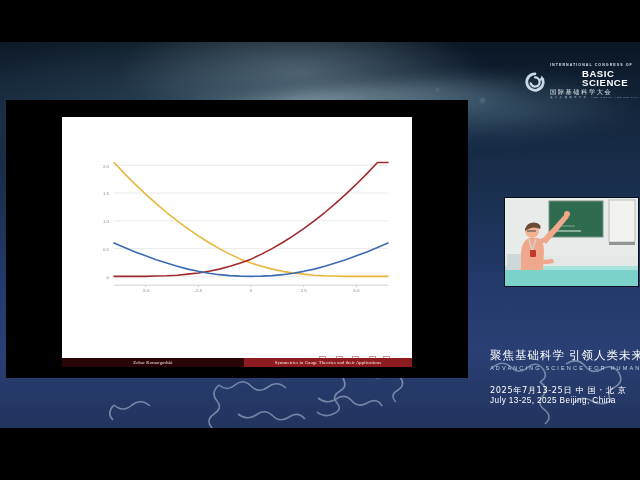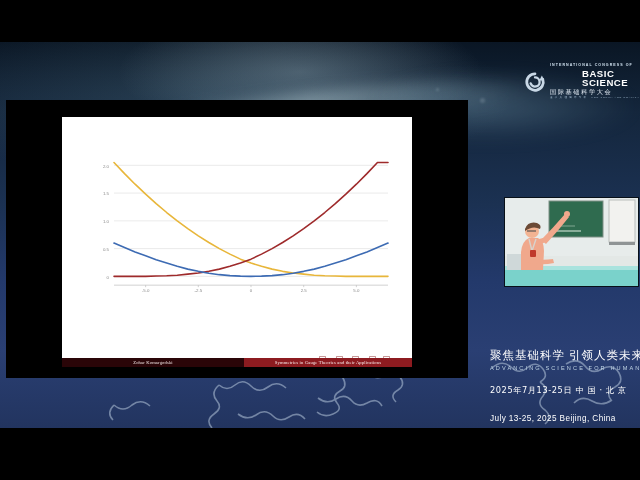--- a/index.html
+++ b/index.html
@@ -59,21 +59,21 @@
 
   #videobox{position:absolute;left:504px;top:197px;width:133px;height:88px;
     background:#0a1e28;overflow:hidden;border:1px solid #081018;}
   #videoinner{position:absolute;inset:0;}
 
   #slogan{position:absolute;left:490px;top:348px;width:150px;}
   #slogan-cn{font-size:11.5px;color:#ffffff;letter-spacing:1px;font-family:Liberation Serif, serif;white-space:nowrap;}
   #slogan-en{font-size:5.6px;color:#bfd3e4;letter-spacing:2.1px;margin-top:2px;white-space:nowrap;}
   #date-cn{font-size:8.2px;color:#ffffff;letter-spacing:.6px;margin-top:14px;
     font-family:"DejaVu Sans",sans-serif;white-space:nowrap;}
-  #date-en{font-size:8.2px;color:#ffffff;letter-spacing:.4px;margin-top:18px;white-space:nowrap;}
+  #date-en{font-size:8.2px;color:#ffffff;letter-spacing:.4px;margin-top:0;white-space:nowrap;}
 
   
   .letterbox{position:absolute;left:0;width:640px;background:#000;}
   #lb-top{top:0;height:42px;}
   #lb-bottom{bottom:0;height:52px;}
 </style>
 </head>
 <body>
 
 <div id="frame">

